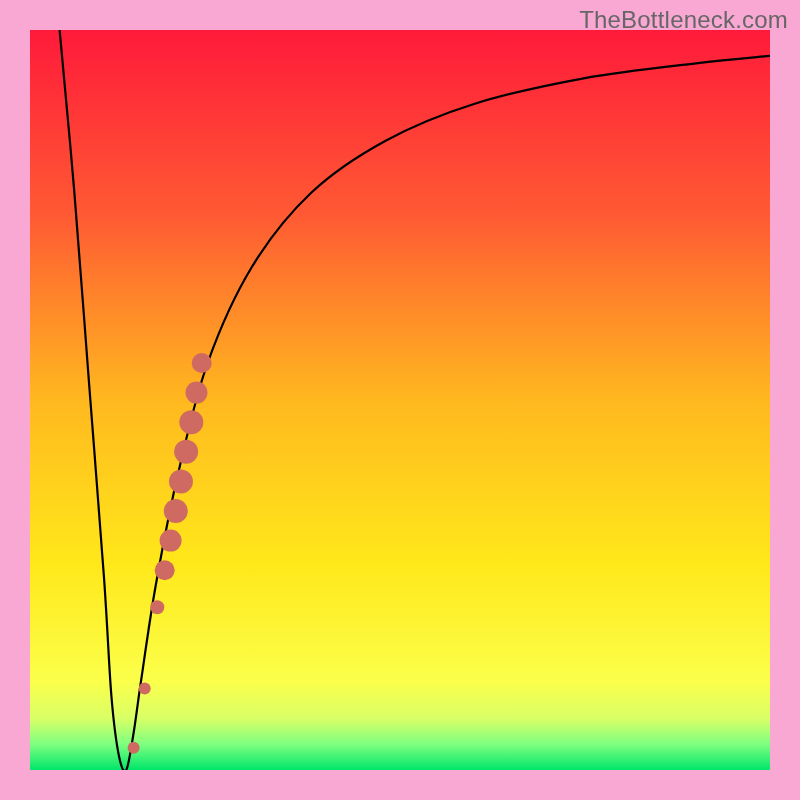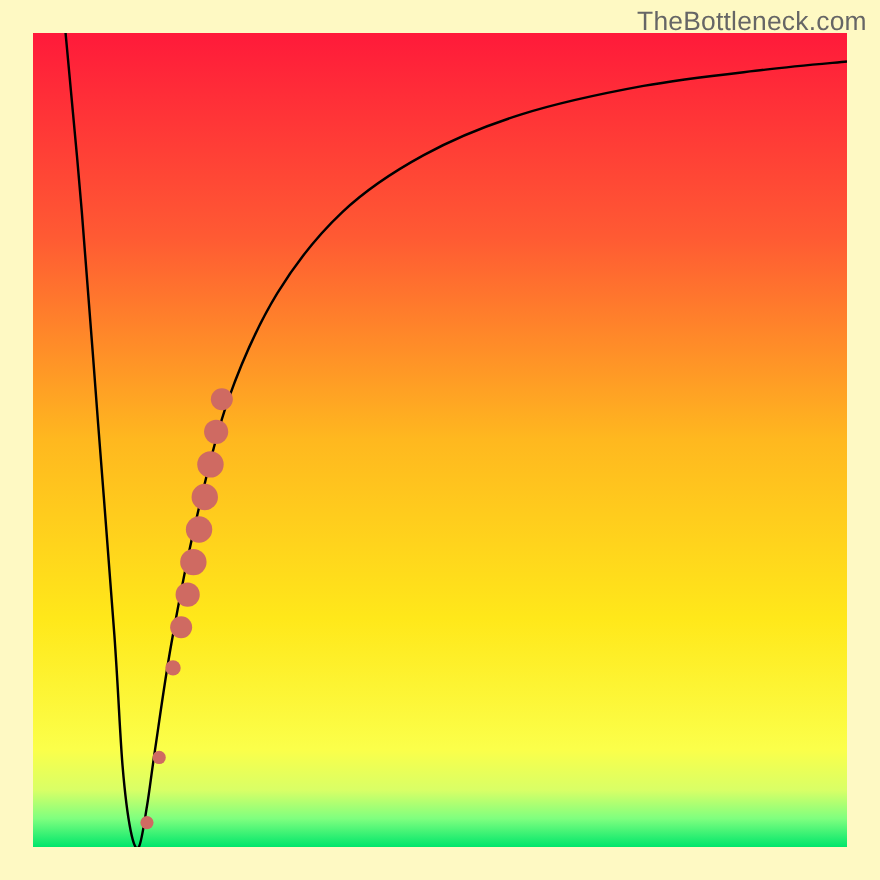--- a/index.html
+++ b/index.html
@@ -7,21 +7,21 @@
     padding: 0;
     width: 800px;
     height: 800px;
     overflow: hidden;
     background: #000;
     font-family: Arial, Helvetica, sans-serif;
   }
   .frame {
     position: absolute;
     inset: 0;
-    background: #fef9c3;
+    background: #f9a8d4;
   }
   .plot-area {
     position: absolute;
     left: 30px;
     top: 30px;
     width: 740px;
     height: 740px;
     overflow: hidden;
   }
   .watermark {

